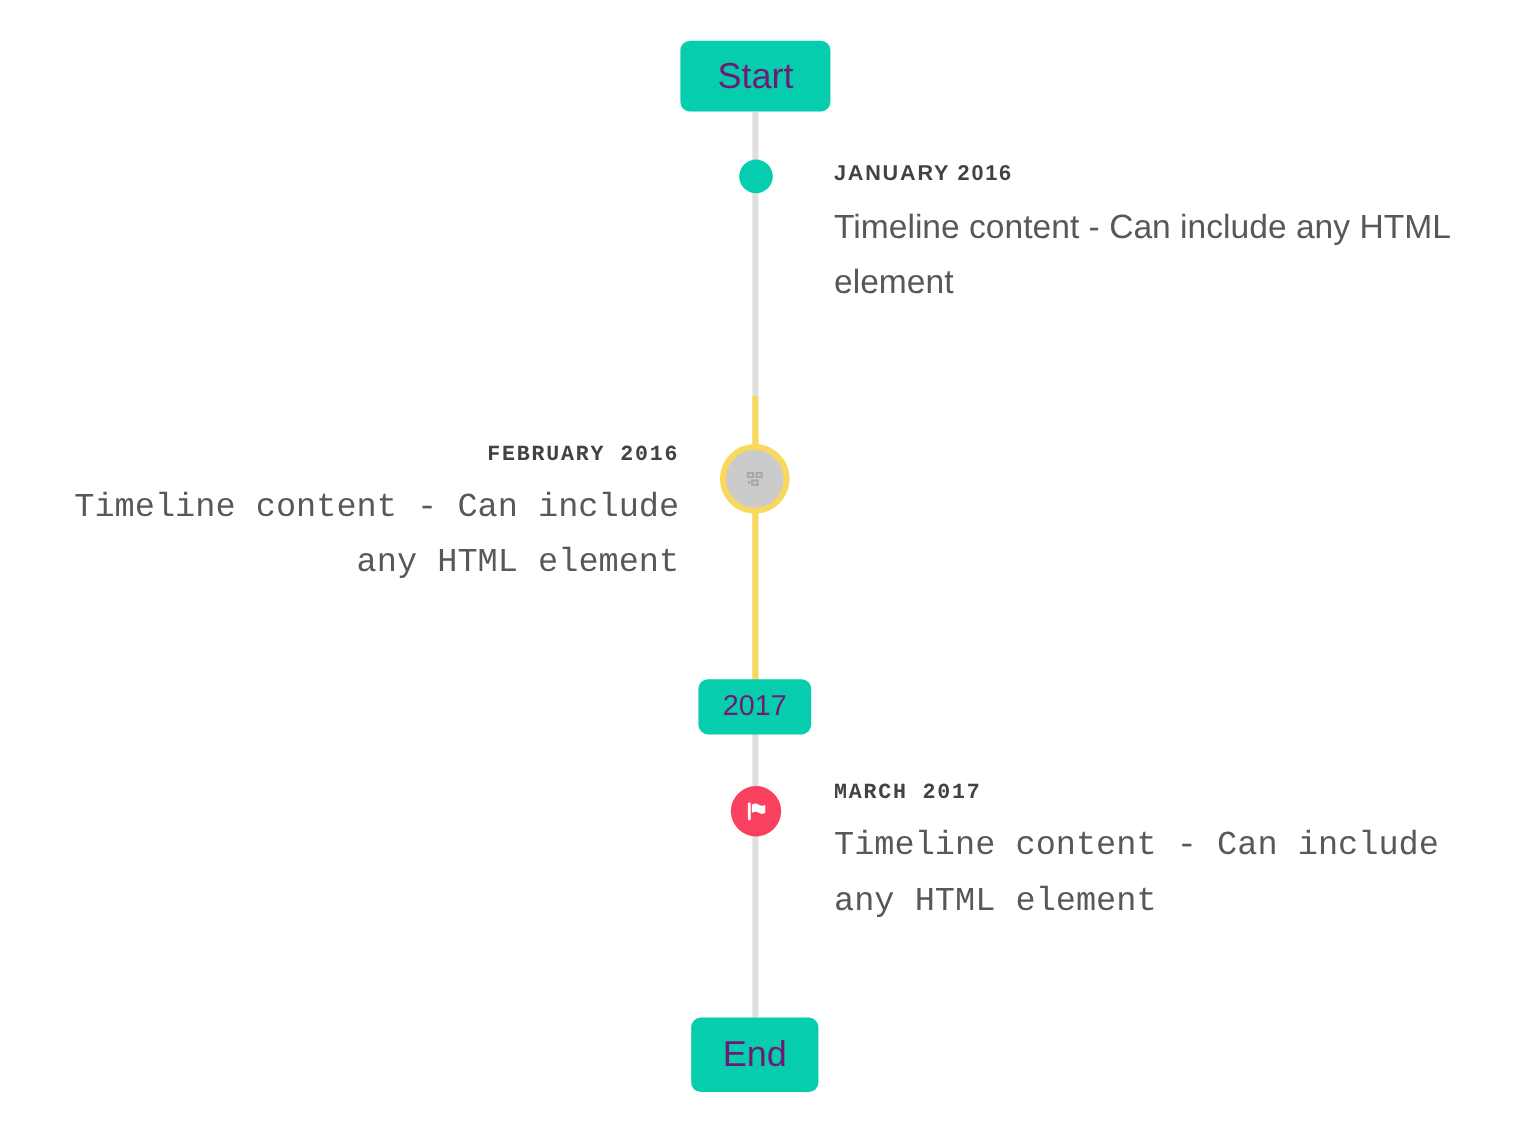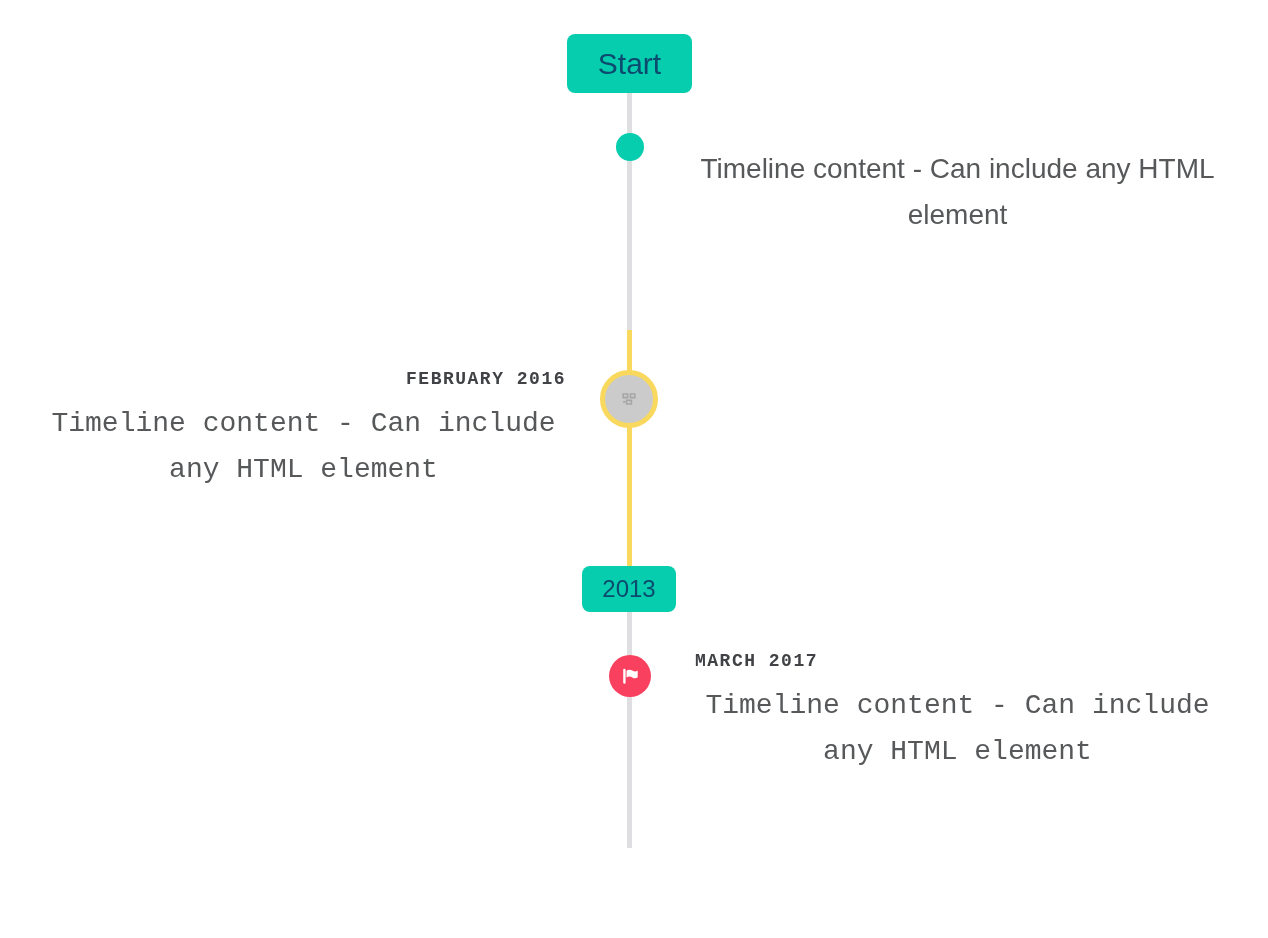--- a/index.html
+++ b/index.html
@@ -21,21 +21,21 @@
   .tl-line.base { top: 93px; height: 755px; }
   .tl-line.highlight { top: 330px; height: 236px; background: var(--highlight-yellow); }
 
   
   .badge {
     position: absolute;
     display: flex;
     align-items: center;
     justify-content: center;
     background: var(--accent-teal);
-    color: #0c4a6e;
+    color: #701a75;
     border-radius: 8px;
     box-sizing: border-box;
     user-select: none;
   }
   .badge.start { left: 567px; top: 34px;  width: 125px; height: 59px; font-size: 30px; }
   .badge.year  { left: 582px; top: 566px; width: 94px;  height: 46px; font-size: 24px; }
   .badge.end   { left: 576px; top: 848px; width: 106px; height: 62px; font-size: 30px; }
 
   
   .marker {
@@ -78,62 +78,63 @@
     font-weight: 700;
     letter-spacing: 1.5px;
     color: var(--title-text);
   }
   .item .content {
     margin-top: 12px;
     font-size: 28px;
     line-height: 46px;
     font-weight: 400;
     color: var(--content-text);
-    text-align: center;
   }
 
   .icon-svg { display: block; }
 </style>
 </head>
 <body>
 
 <div class="stage">
 
   <div class="tl-line base"></div>
   <div class="tl-line highlight"></div>
 
   <div class="badge start">Start</div>
 
   <div class="marker dot"></div>
   <div class="item jan">
+    <div class="title">JANUARY 2016</div>
     <div class="content">Timeline content - Can include any HTML element</div>
   </div>
 
   <div class="marker imgcircle">
     <svg class="icon-svg" width="14" height="12" viewBox="0 0 14 12" aria-hidden="true">
       <g fill="none" stroke="#a6a6a6" stroke-width="1.6">
         <path d="M1.2 1 L5.6 1 L5.6 4.6 L1.2 4.6 Z"></path>
         <path d="M8.4 1 L12.8 1 L12.8 4.6 L8.4 4.6 Z"></path>
         <path d="M4.6 7.4 L9.4 7.4 L9.4 11 L4.6 11 Z"></path>
       </g>
       <rect x="1.2" y="8" width="2" height="2" fill="#a6a6a6"></rect>
     </svg>
   </div>
   <div class="item feb">
     <div class="title">FEBRUARY 2016</div>
     <div class="content">Timeline content - Can include any HTML element</div>
   </div>
 
-  <div class="badge year">2013</div>
+  <div class="badge year">2017</div>
 
   <div class="marker flagcircle">
     <svg class="icon-svg" width="22" height="22" viewBox="0 0 24 24" aria-hidden="true">
       <rect x="4.6" y="4" width="2.6" height="16.4" rx="1.3" fill="#ffffff"></rect>
       <path fill="#ffffff" d="M8.2 6.2 C10.2 4.7 12.6 4.7 14.6 6.1 C16.5 7.4 18.4 7.4 20.4 6.1 L20.4 13.4 C18.4 14.8 16.5 14.8 14.6 13.5 C12.6 12.1 10.2 12.1 8.2 13.6 Z"></path>
     </svg>
   </div>
   <div class="item mar">
     <div class="title">MARCH 2017</div>
     <div class="content">Timeline content - Can include any HTML element</div>
   </div>
 
+  <div class="badge end">End</div>
 
 </div>
 
 </body></html>

